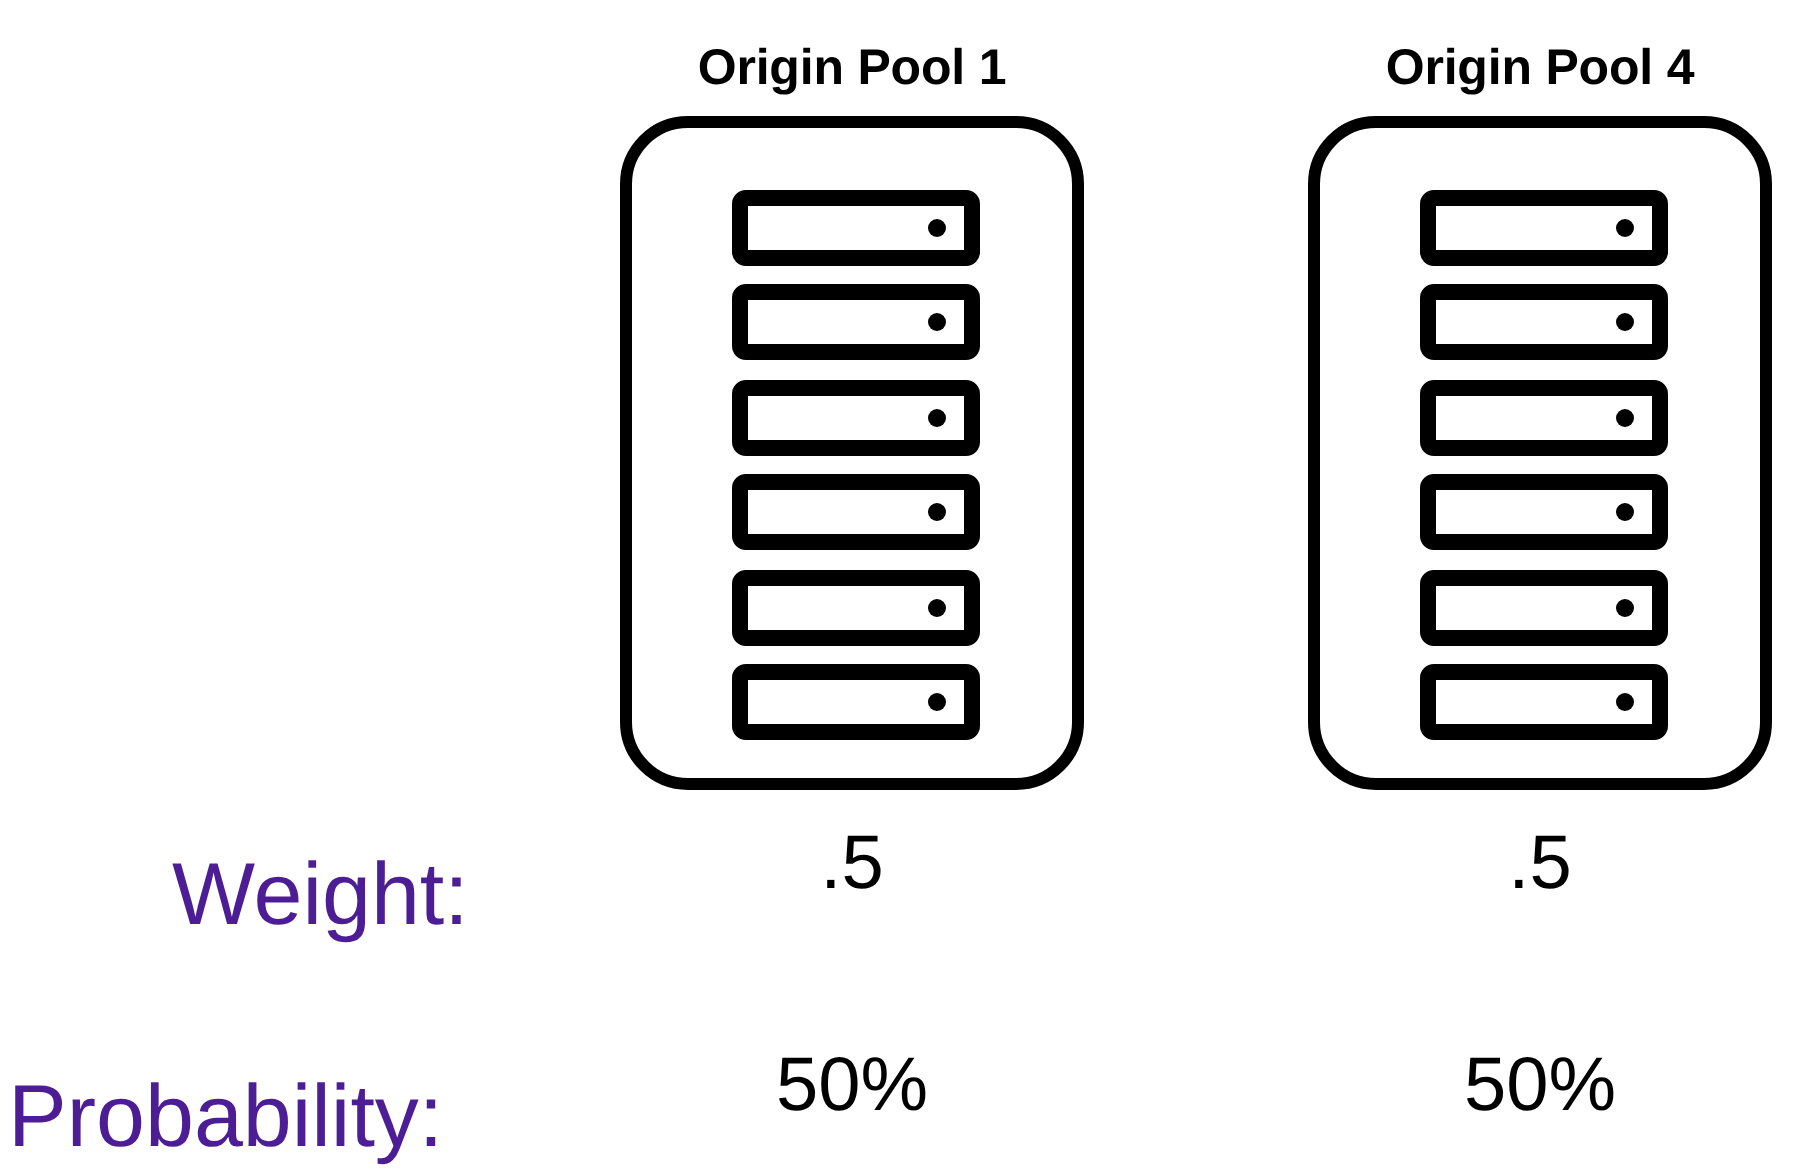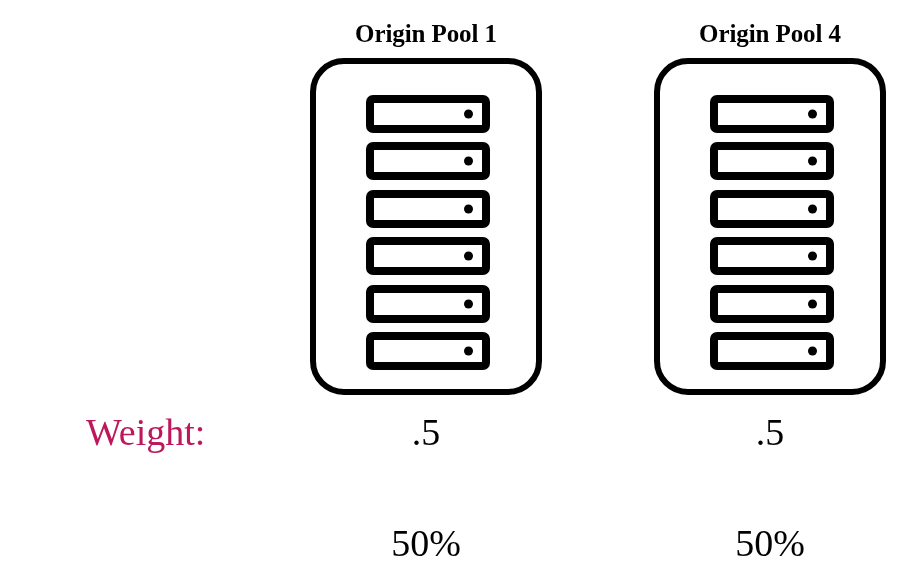--- a/index.html
+++ b/index.html
@@ -15,21 +15,20 @@
     font-family: "Liberation Sans", sans-serif;
     color: #000000;
   }
 
   .canvas {
     position: absolute;
     left: 0;
     top: 0;
     width: 910px;
     height: 586px;
-    font-family: Liberation Serif, serif;
   }
 
   
   .pool-title {
     position: absolute;
     font-size: 25px;
     font-weight: bold;
     color: #000000;
     text-align: center;
     line-height: 30px;
@@ -73,25 +72,26 @@
     transform: translateY(-50%);
     width: 9px;
     height: 9px;
     border-radius: 50%;
     background: #000000;
   }
 
   
   .row-label {
     position: absolute;
-    font-size: 38px;
+    font-size: 44px;
     font-weight: normal;
-    color: #be185d;
+    color: #4c1d95;
     white-space: nowrap;
     line-height: 44px;
+    margin-top: 16px;
   }
 
   .row-value {
     position: absolute;
     font-size: 38px;
     font-weight: normal;
     color: #000000;
     text-align: center;
     white-space: nowrap;
     line-height: 44px;
@@ -151,18 +151,19 @@
       </div>
     </div>
   </div>
 
   <div class="row-label" style="left:86px; top:410px;">Weight:</div>
 
   <div class="row-value" style="left:310px; top:410px; width:232px;">.5</div>
 
   <div class="row-value" style="left:654px; top:410px; width:232px;">.5</div>
 
+  <div class="row-label" style="left:4px; top:521px;">Probability:</div>
 
   <div class="row-value" style="left:310px; top:521px; width:232px;">50%</div>
 
   <div class="row-value" style="left:654px; top:521px; width:232px;">50%</div>
 
 </div>
 
 </body></html>

